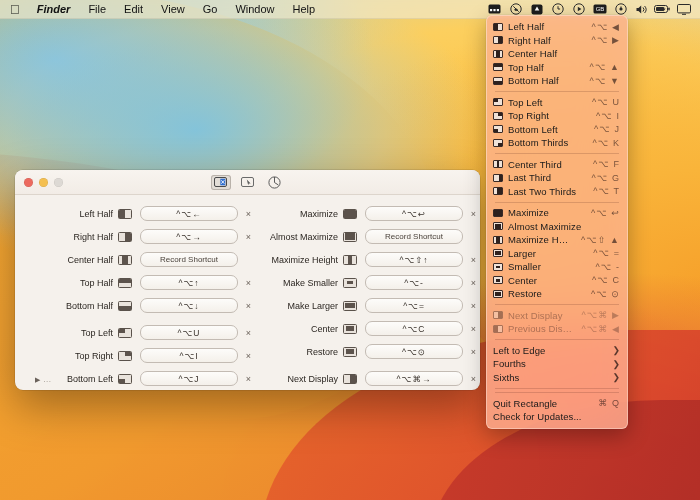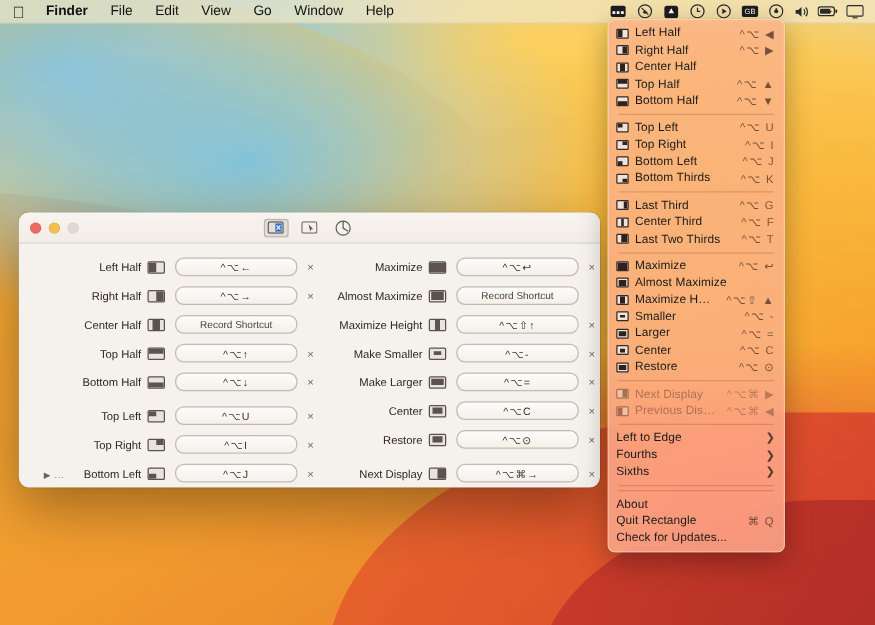--- a/index.html
+++ b/index.html
@@ -48,21 +48,21 @@
     position:absolute; left:0; top:0; width:700px; height:19px;
     background:rgba(246,236,206,.62);
     backdrop-filter:blur(14px);
     display:flex; align-items:center;
     font-size:11px; color:#111;
     z-index:40;
     border-bottom:.5px solid rgba(0,0,0,.07);
   }
   .mb-left{ display:flex; align-items:center; gap:0; padding-left:8px; }
   .mb-item{ padding:0 9px; height:19px; line-height:19px; white-space:nowrap; }
-  .mb-item.bold{ font-weight:700; }
+  .mb-item.bold{ font-weight:700;font-style:italic; }
   .apple{ font-size:13px; line-height:19px; padding:0 8px 0 2px;}
   .mb-right{ margin-left:auto; display:flex; align-items:center; gap:0; padding-right:6px;}
   .mb-icon{ width:21px; height:19px; display:flex; align-items:center; justify-content:center;}
   .mb-icon svg{ display:block; }
 
   
   #rect-menu{
     position:absolute; left:486px; top:15px; width:142px;
     background:rgba(250,178,150,.80);
     backdrop-filter:blur(22px) saturate(150%);
@@ -310,34 +310,34 @@
     <div class="mi">
       <span class="mi-icon">
         <i style="left: 50%; top: 50%; width: 50%; height: 50%;"></i>
       </span>
       <span class="mi-label">Bottom Thirds</span>
       <span class="mi-key">^⌥ K</span>
     </div>
     <div class="mi-sep"></div>
     <div class="mi">
       <span class="mi-icon">
+        <i style="left: 33%; top: 0%; width: 34%; height: 100%;"></i>
+      </span>
+      <span class="mi-label">Center Third</span>
+      <span class="mi-key">^⌥ F</span>
+    </div>
+    <div class="mi">
+      <span class="mi-icon">
         <i style="left: 66%; top: 0%; width: 34%; height: 100%;"></i>
       </span>
       <span class="mi-label">Last Third</span>
       <span class="mi-key">^⌥ G</span>
     </div>
     <div class="mi">
       <span class="mi-icon">
-        <i style="left: 33%; top: 0%; width: 34%; height: 100%;"></i>
-      </span>
-      <span class="mi-label">Center Third</span>
-      <span class="mi-key">^⌥ F</span>
-    </div>
-    <div class="mi">
-      <span class="mi-icon">
         <i style="left: 33%; top: 0%; width: 67%; height: 100%;"></i>
       </span>
       <span class="mi-label">Last Two Thirds</span>
       <span class="mi-key">^⌥ T</span>
     </div>
     <div class="mi-sep"></div>
     <div class="mi">
       <span class="mi-icon">
         <i style="left: 0%; top: 0%; width: 100%; height: 100%;"></i>
       </span>
@@ -352,31 +352,31 @@
     </div>
     <div class="mi">
       <span class="mi-icon">
         <i style="left: 30%; top: 0%; width: 40%; height: 100%;"></i>
       </span>
       <span class="mi-label">Maximize Height</span>
       <span class="mi-key">^⌥⇧ ▲</span>
     </div>
     <div class="mi">
       <span class="mi-icon">
+        <i style="left: 12%; top: 20%; width: 76%; height: 60%;"></i>
+      </span>
+      <span class="mi-label">Larger</span>
+      <span class="mi-key">^⌥ =</span>
+    </div>
+    <div class="mi">
+      <span class="mi-icon">
         <i style="left: 28%; top: 36%; width: 44%; height: 28%;"></i>
       </span>
       <span class="mi-label">Smaller</span>
       <span class="mi-key">^⌥ -</span>
-    </div>
-    <div class="mi">
-      <span class="mi-icon">
-        <i style="left: 12%; top: 20%; width: 76%; height: 60%;"></i>
-      </span>
-      <span class="mi-label">Larger</span>
-      <span class="mi-key">^⌥ =</span>
     </div>
     <div class="mi">
       <span class="mi-icon">
         <i style="left: 20%; top: 24%; width: 60%; height: 52%;"></i>
       </span>
       <span class="mi-label">Center</span>
       <span class="mi-key">^⌥ C</span>
     </div>
     <div class="mi">
       <span class="mi-icon">
@@ -408,23 +408,20 @@
     <div class="mi noicon">
       <span class="mi-label">Fourths</span>
       <span class="mi-arrow">❯</span>
     </div>
     <div class="mi noicon">
       <span class="mi-label">Sixths</span>
       <span class="mi-arrow">❯</span>
     </div>
     <div class="mi-sep"></div>
     <div class="mi-sep"></div>
-    <div class="mi noicon">
-      <span class="mi-label">About</span>
-    </div>
     <div class="mi noicon">
       <span class="mi-label">Quit Rectangle</span>
       <span class="mi-key">⌘ Q</span>
     </div>
     <div class="mi noicon">
       <span class="mi-label">Check for Updates...</span>
     </div>
   </div>
 
 <div id="prefs">

